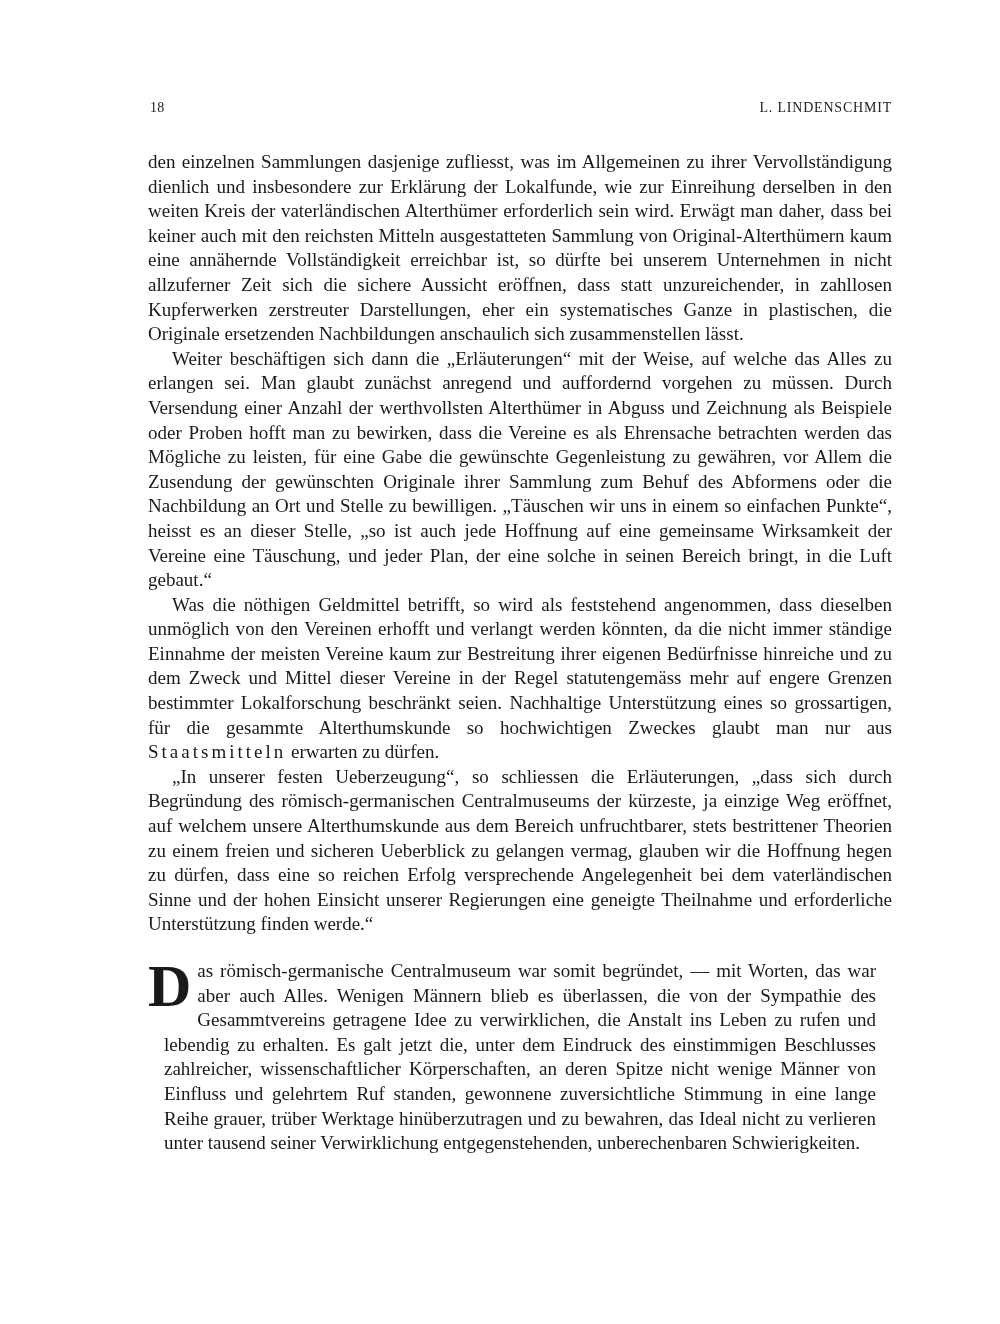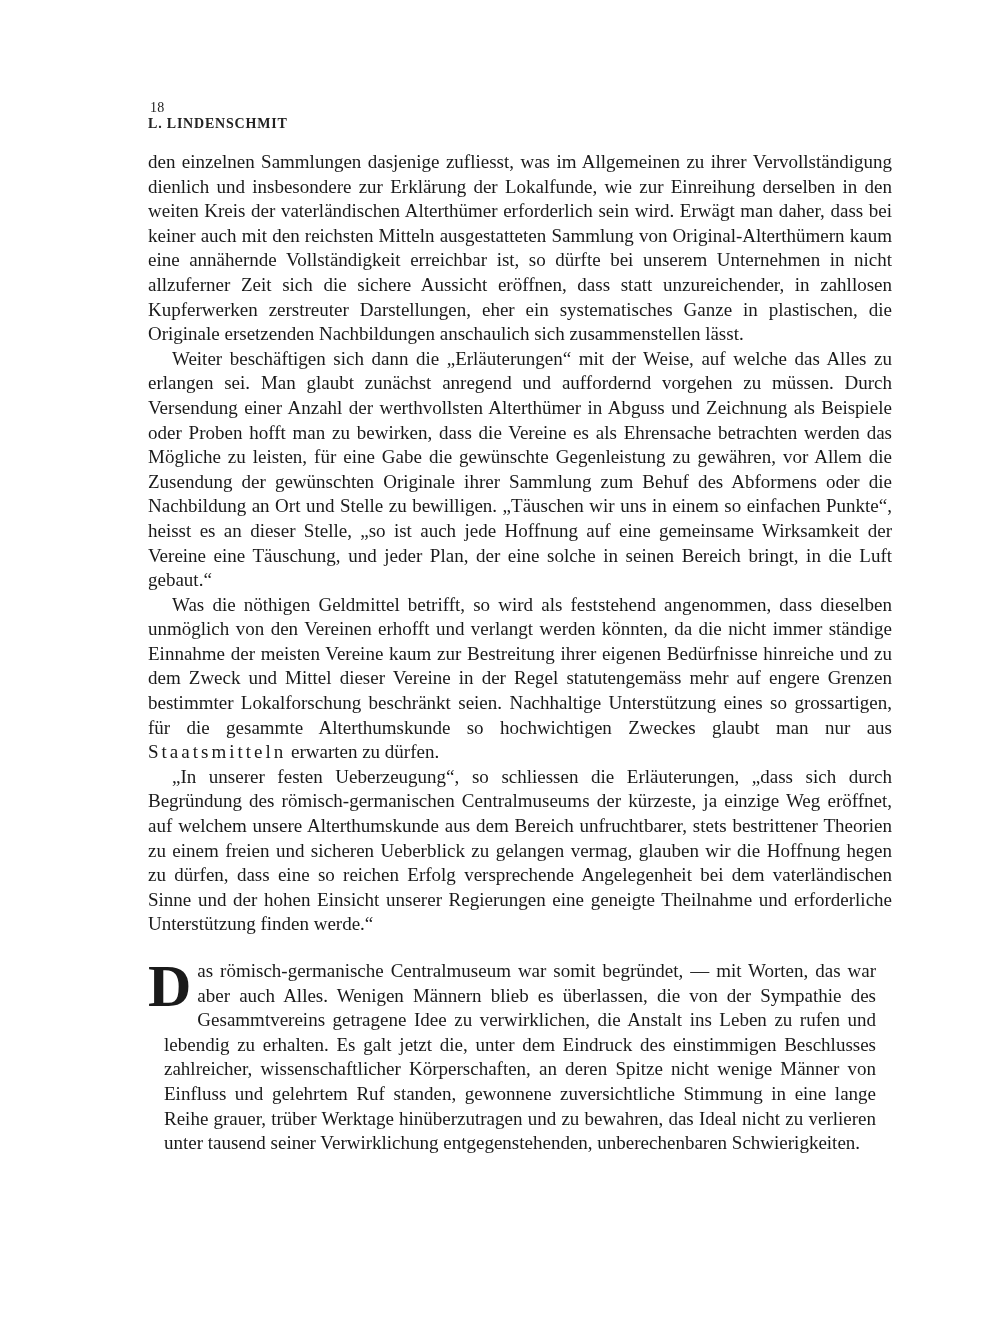--- a/index.html
+++ b/index.html
@@ -22,24 +22,23 @@
       width: 744px;
     }
     .running-head {
       display: flex;
       justify-content: space-between;
       font-size: 14px;
       letter-spacing: 0.3px;
       color: #222;
       margin-bottom: 32px;
       height: 18px;
-      flex-direction: column;
     }
     .running-head .folio { padding-left: 2px; }
-    .running-head .author { letter-spacing: 0.8px; font-weight: bold; }
+    .running-head .author { letter-spacing: 0.8px; }
     .body-text {
       font-size: 19px;
       line-height: 24.6px;
       text-align: justify;
       hyphens: manual;
     }
     .para {
       margin: 0;
       text-indent: 24px;
     }

